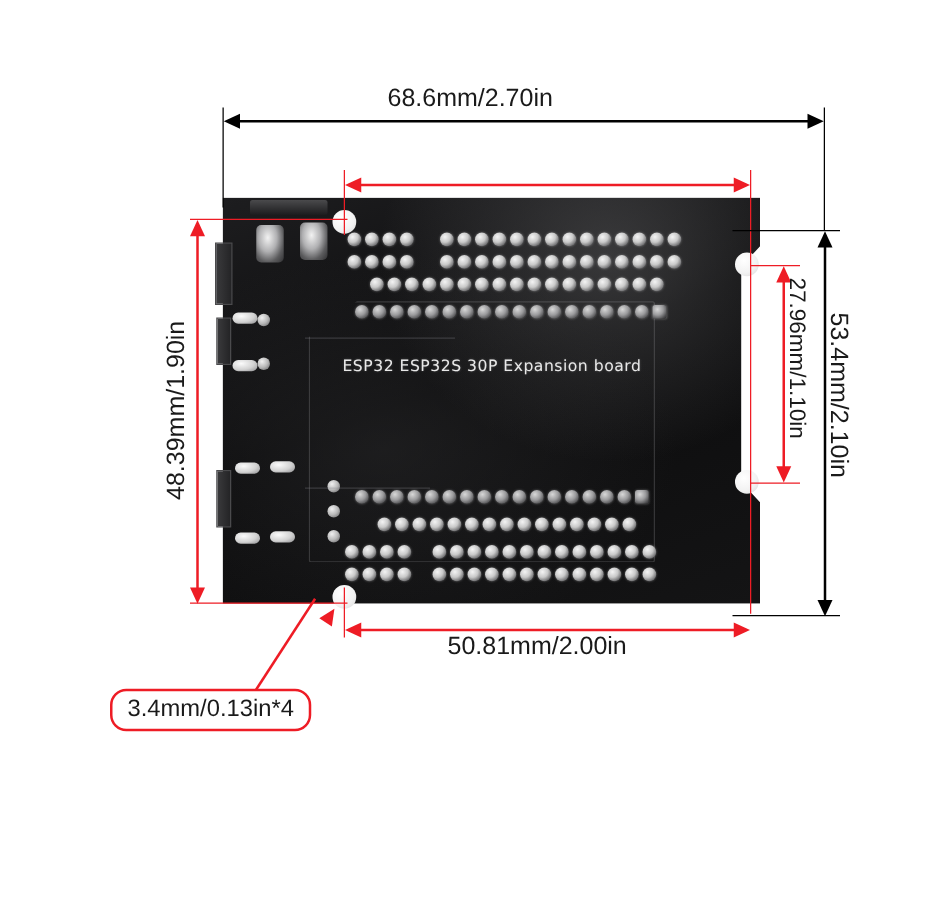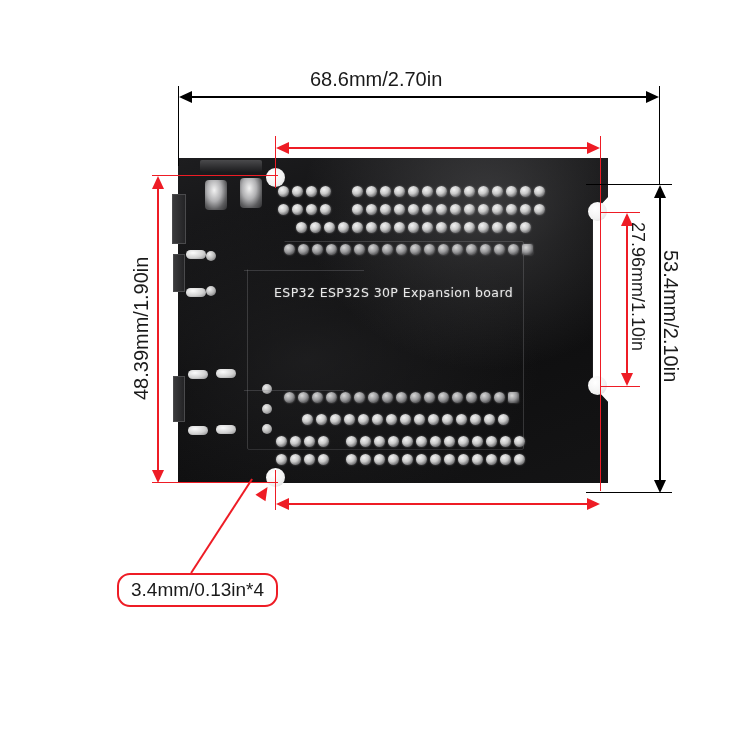--- a/index.html
+++ b/index.html
@@ -335,18 +335,19 @@
   <div class="ext ext-h" style="left:586px;top:492px;width:86px;height:1.4px;"></div>
   <div class="dl vline" style="left:659px;top:190px;width:1.6px;height:298px;"></div>
   <div class="arrow arr-up" style="left:654px;top:185px;"></div>
   <div class="arrow arr-down" style="left:654px;top:480px;"></div>
   <div class="dim-text rot-cw" style="left:682px;top:250px;">53.4mm/2.10in</div>
 
   <div class="ext red" style="left:275px;top:470px;height:40px;"></div>
   <div class="dl red hline" style="left:281px;top:503px;width:314px;"></div>
   <div class="arrow arr-left red" style="left:276px;top:498px;"></div>
   <div class="arrow arr-right red" style="left:587px;top:498px;"></div>
+  <div class="dim-text" style="left:358px;top:506px;">50.81mm/2.00in</div>
 
   <div class="leader" style="left:191px;top:572px;width:112px;transform:rotate(-57deg);"></div>
   <div class="arrow arr-up red" style="left:258px;top:486px;transform:rotate(33deg);"></div>
-  <div class="callout" style="left:88px;top:573px;margin-left:29px;">3.4mm/0.13in*4</div>
+  <div class="callout" style="left:88px;top:551px;">3.4mm/0.13in*4</div>
 
 </div>
 
 </body></html>

